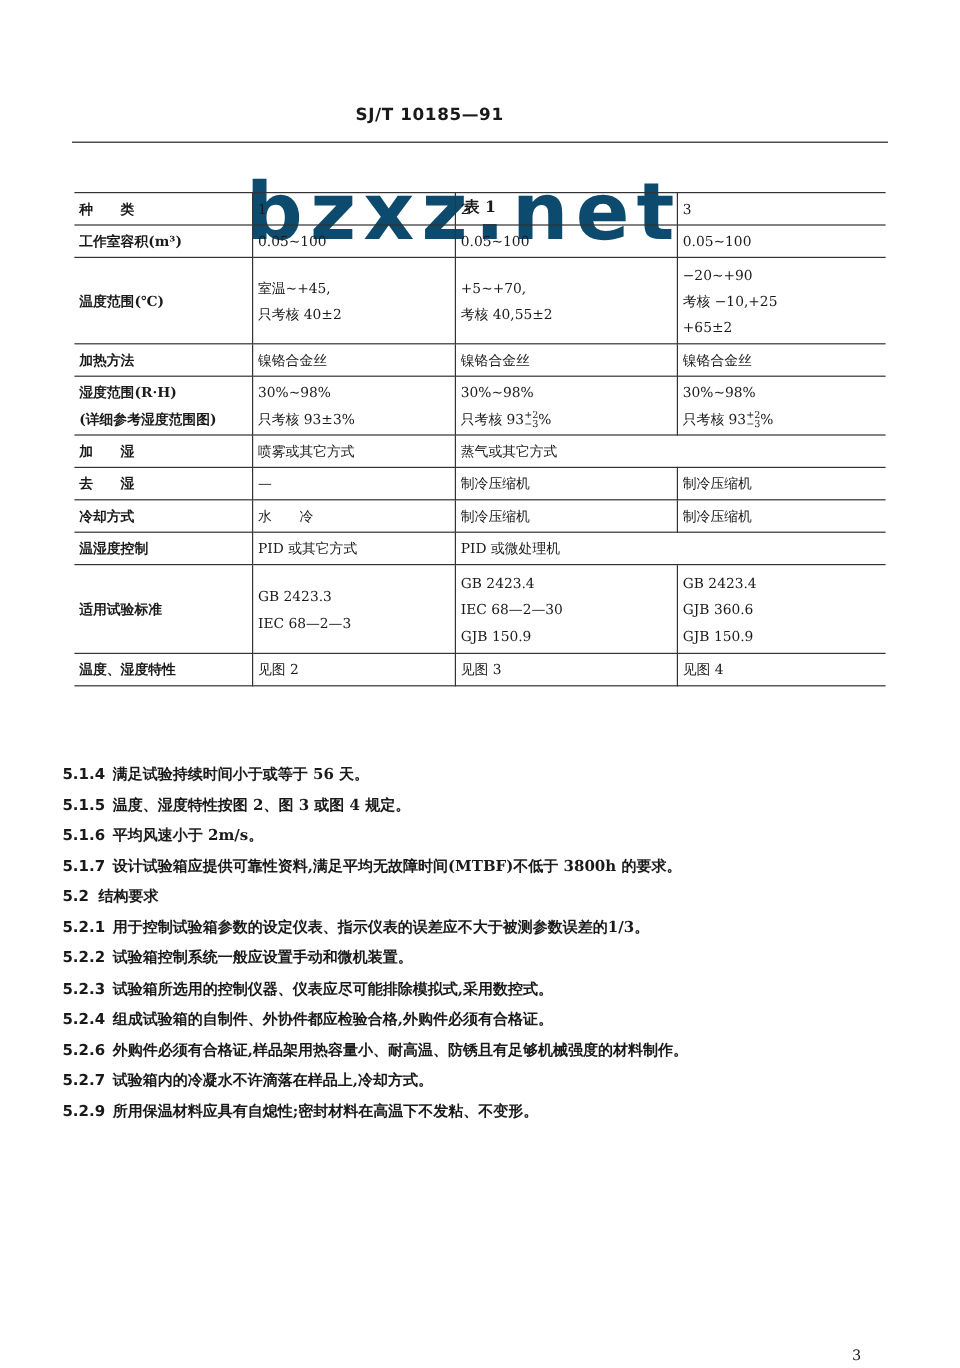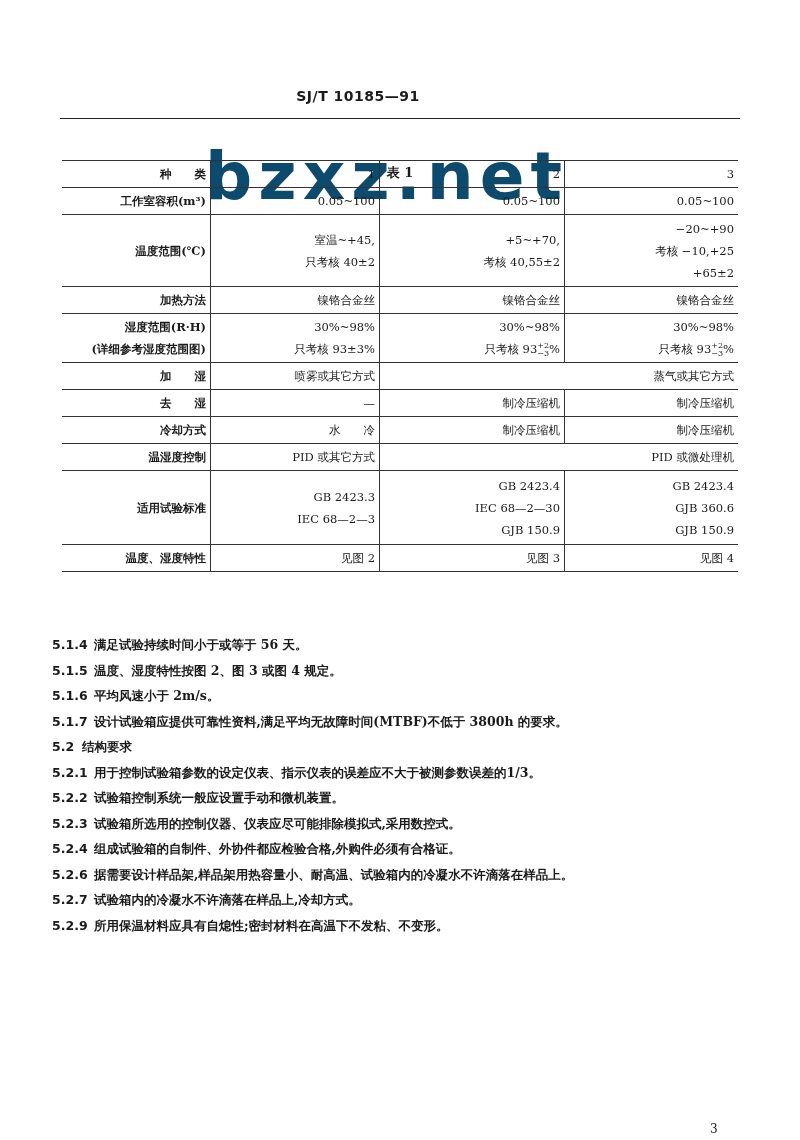--- a/index.html
+++ b/index.html
@@ -6,21 +6,21 @@
   body { width: 800px; height: 1140px; position: relative; overflow: hidden;
          font-family: "DejaVu Serif", "Liberation Serif", serif; color: #1a1a1a; }
   .doc-header { position: absolute; top: 88px; left: 0; width: 716px; text-align: center;
                 font-family: "DejaVu Sans", sans-serif; font-weight: bold; font-size: 14px; letter-spacing: 0.5px; }
   .header-rule { position: absolute; top: 118px; left: 60px; width: 680px; border-top: 1.5px solid #222; }
   .table-caption { position: absolute; top: 136px; left: 0; width: 800px; text-align: center; font-size: 13px; font-weight: bold; margin-top: 28px; }
   .watermark { position: absolute; top: 138px; left: 205px; font-family: "DejaVu Sans", sans-serif;
                font-size: 66px; font-weight: bold; color: #0c4a6e; letter-spacing: 6px; z-index: 0; }
   table.spec { position: absolute; top: 160px; left: 62px; width: 676px; border-collapse: collapse;
                font-size: 11.5px; z-index: 1; }
-  table.spec td { border: 1.2px solid #333; text-align: right; vertical-align: middle; padding: 2px 4px;
+  table.spec td { border: 1.2px solid #333; text-align: left; vertical-align: middle; padding: 2px 4px;
                   line-height: 22px; background: transparent; }
   table.spec tr > td:first-child { border-left: none; }
   table.spec tr > td:last-child { border-right: none; }
   table.spec td.lbl { width: 140px; font-weight: bold; }
   table.spec td.c1 { width: 160px; }
   table.spec td.c2 { width: 176px; }
   .frac { display: inline-flex; flex-direction: column; font-size: 8px; line-height: 8px; vertical-align: middle; }
   .body-text { position: absolute; top: 632px; left: 52px; width: 700px; font-size: 12.5px; font-weight: bold; }
   .para { line-height: 25.5px; white-space: nowrap; }
   .para.wrap { white-space: normal; }
@@ -147,18 +147,18 @@
 <div class="body-text">
   <div class="para"><span class="num">5.1.4</span><span>满足试验持续时间小于或等于 56 天。</span></div>
   <div class="para"><span class="num">5.1.5</span><span>温度、湿度特性按图 2、图 3 或图 4 规定。</span></div>
   <div class="para"><span class="num">5.1.6</span><span>平均风速小于 2m/s。</span></div>
   <div class="para wrap"><span class="num">5.1.7</span><span>设计试验箱应提供可靠性资料,满足平均无故障时间(MTBF)不低于 3800h 的要求。</span></div>
   <div class="para"><span class="num sec">5.2</span><span>结构要求</span></div>
   <div class="para"><span class="num">5.2.1</span><span>用于控制试验箱参数的设定仪表、指示仪表的误差应不大于被测参数误差的1/3。</span></div>
   <div class="para"><span class="num">5.2.2</span><span>试验箱控制系统一般应设置手动和微机装置。</span></div>
   <div class="para"><span class="num">5.2.3</span><span>试验箱所选用的控制仪器、仪表应尽可能排除模拟式,采用数控式。</span></div>
   <div class="para"><span class="num">5.2.4</span><span>组成试验箱的自制件、外协件都应检验合格,外购件必须有合格证。</span></div>
-  <div class="para wrap"><span class="num">5.2.6</span><span>据需要设计样品架,样品架用热容量小、耐高温、试验箱内的冷凝水不许滴落在样品上。</span></div>
+  <div class="para wrap"><span class="num">5.2.6</span><span>外购件必须有合格证,样品架用热容量小、耐高温、防锈且有足够机械强度的材料制作。</span></div>
   <div class="para"><span class="num">5.2.7</span><span>试验箱内的冷凝水不许滴落在样品上,冷却方式。</span></div>
   <div class="para"><span class="num">5.2.9</span><span>所用保温材料应具有自熄性;密封材料在高温下不发粘、不变形。</span></div>
 </div>
 
 <div class="page-num">3</div>
 
 </body></html>

